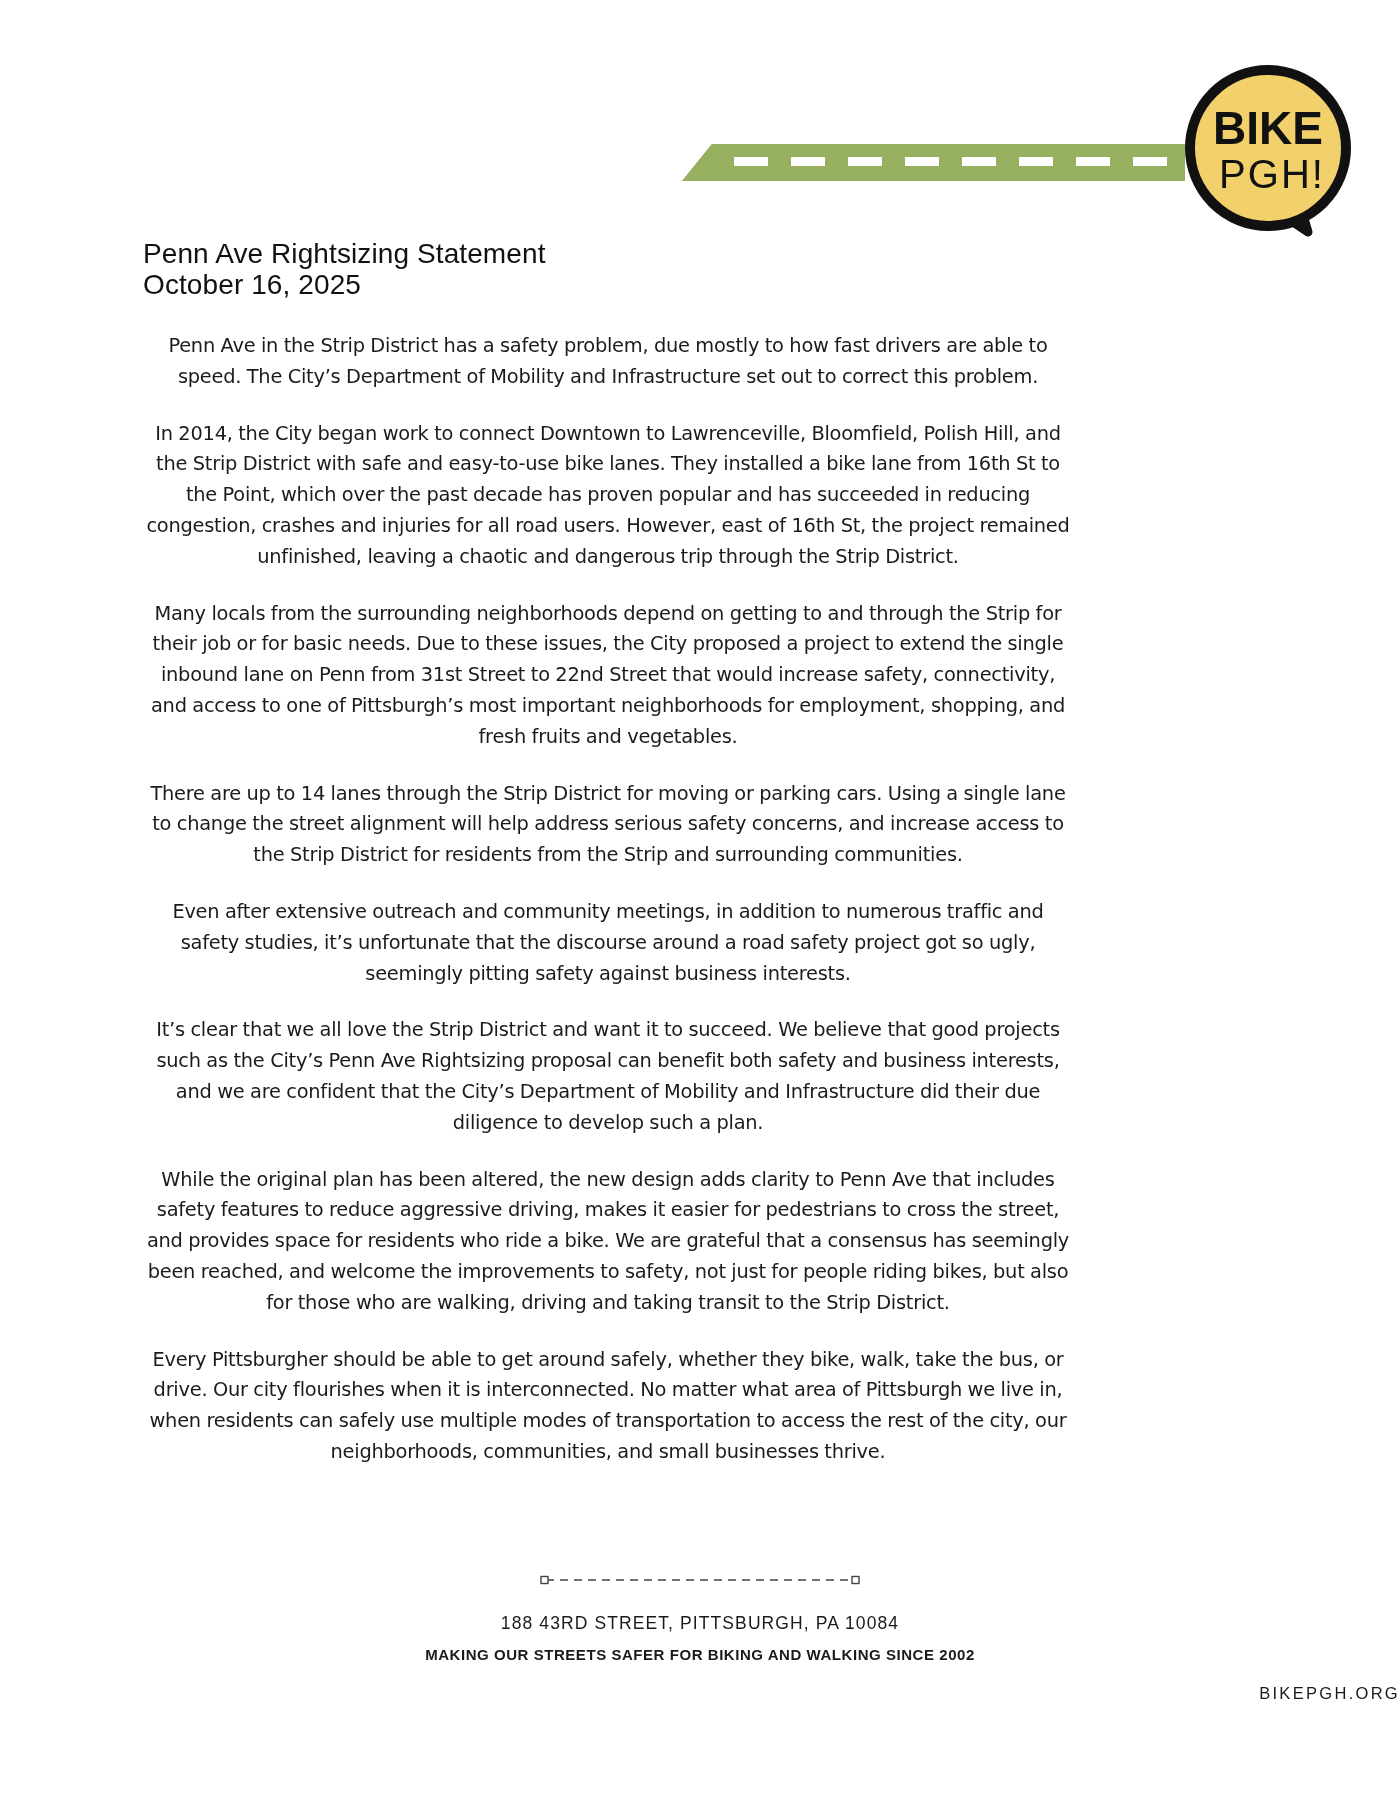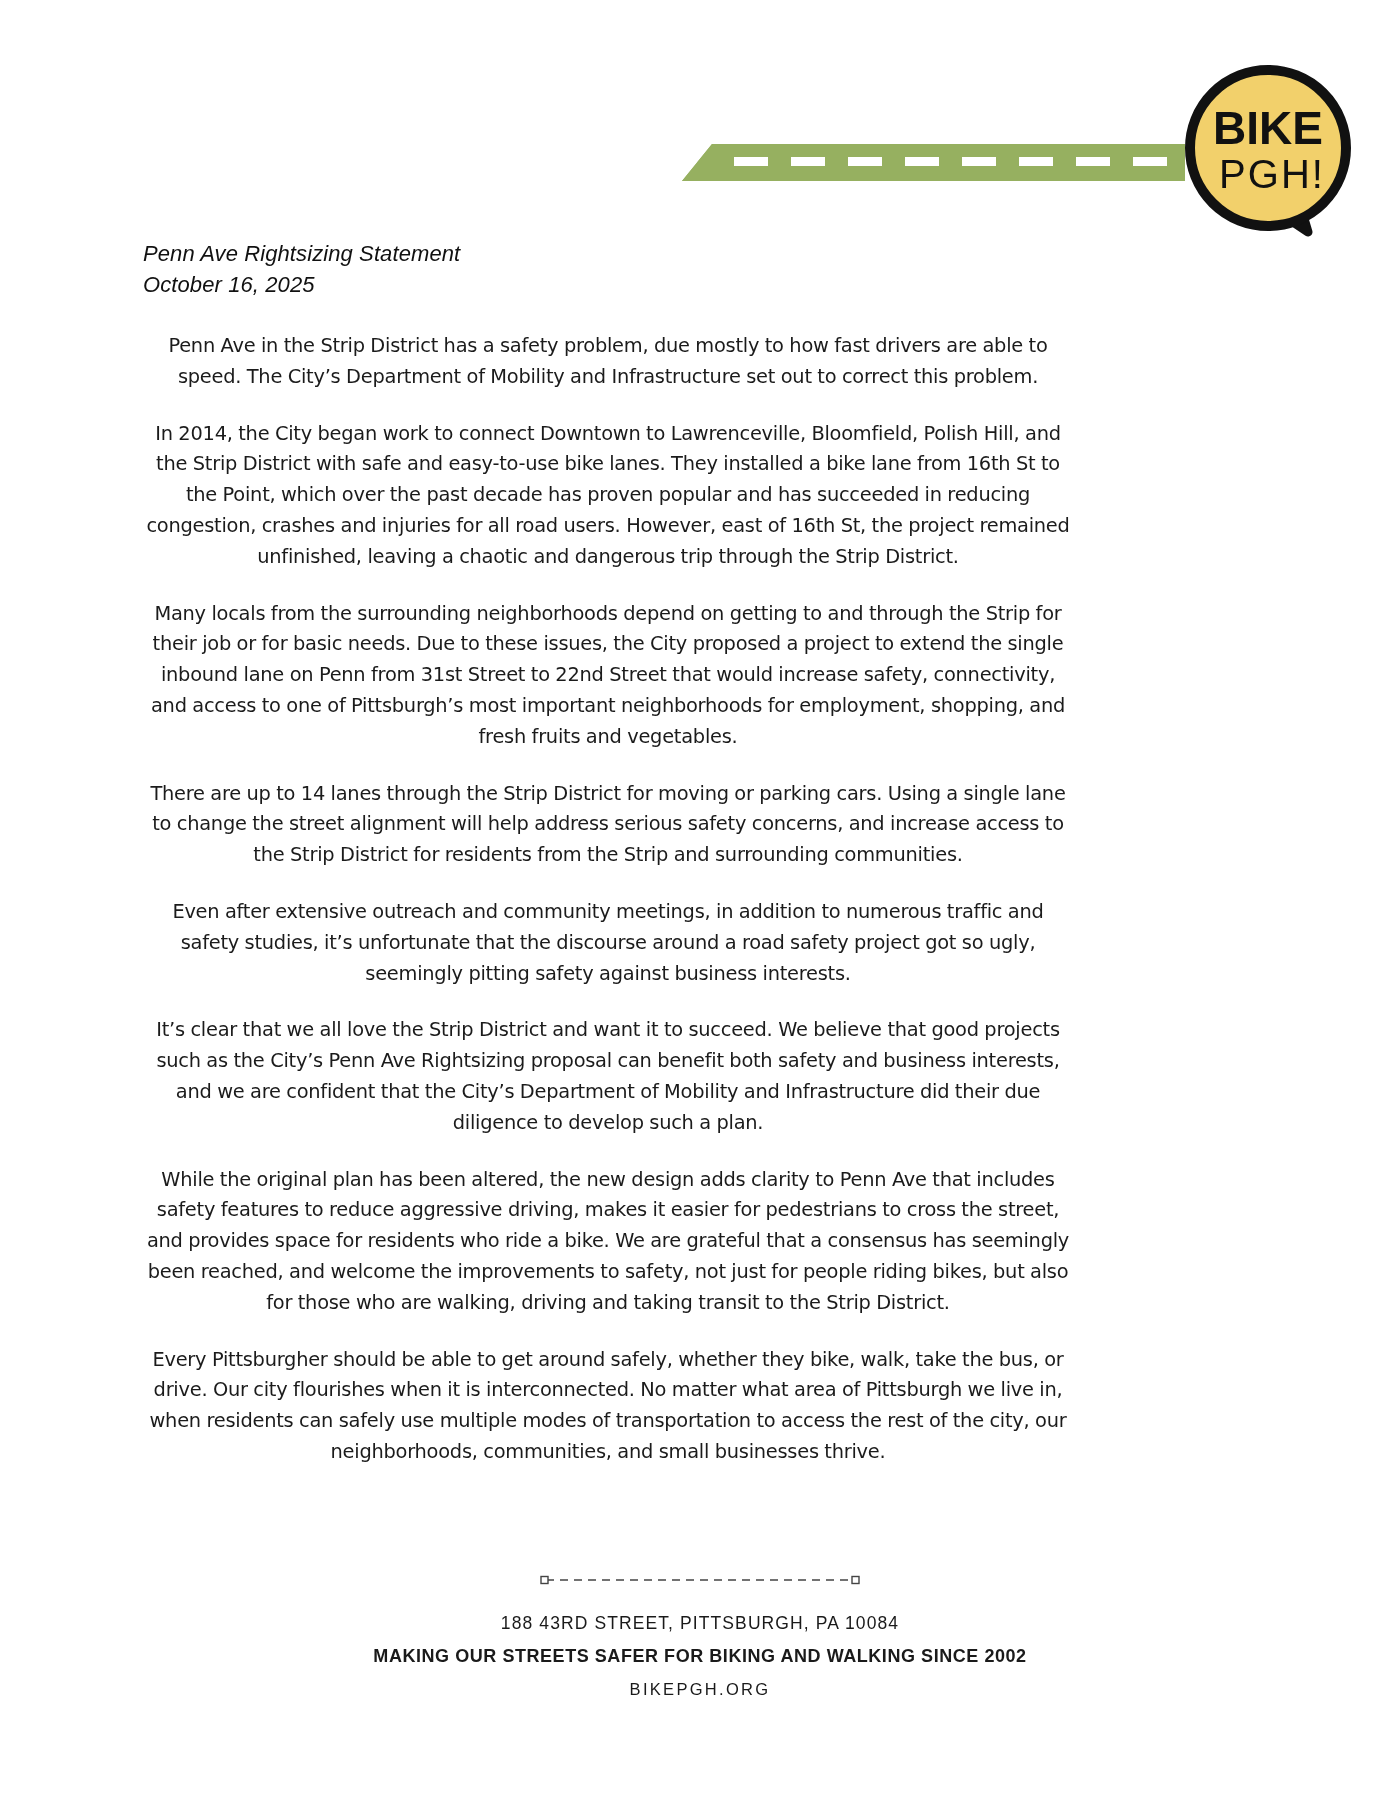--- a/index.html
+++ b/index.html
@@ -31,26 +31,25 @@
   
   #doc {
     position: absolute;
     left: 143px;
     top: 238px;
     width: 930px;
   }
 
   .heading-block {
     font-family: "Liberation Sans", "DejaVu Sans", sans-serif;
-    font-size: 22px;
+    font-size: 28px;
     line-height: 31px;
     color: #111111;
     letter-spacing: 0.1px;
     margin-bottom: 31px;
-    font-style: italic;
   }
   .heading-block .hl {
     display: block;
     white-space: pre;
   }
 
   .para {
     font-family: "DejaVu Sans", "Liberation Sans", sans-serif;
     font-size: 19.4px;
     line-height: 30.8px;
@@ -77,28 +76,29 @@
     font-family: "Liberation Sans", "DejaVu Sans", sans-serif;
     color: #1a1a1a;
     display: block;
   }
   .foot-address {
     font-size: 17.5px;
     letter-spacing: 1.1px;
     margin-bottom: 12px;
   }
   .foot-tagline {
-    font-size: 18px;
+    font-size: 15px;
     font-weight: bold;
     letter-spacing: 0.55px;
-    margin-bottom: 13px;
+    margin-bottom: 21px;
   }
   .foot-url {
     font-size: 16.5px;
     letter-spacing: 2.3px;
+    text-align: right;
   }
 </style>
 </head>
 <body>
 
 <div id="letterhead">
   <svg width="1400" height="250" viewBox="0 0 1400 250">
 
     <polygon points="712,144 1185,144 1185,180 1185,180 1185,180 1185,180 1185,180 1185,180 1185,180 1185,180 1185,181 1185,181 1185,181 1185,181 1185,181 730,181 712,181 682,181" fill="#96b060"></polygon>
     <polygon points="712,144 1185,144 1185,181 682,181" fill="#96b060"></polygon>

